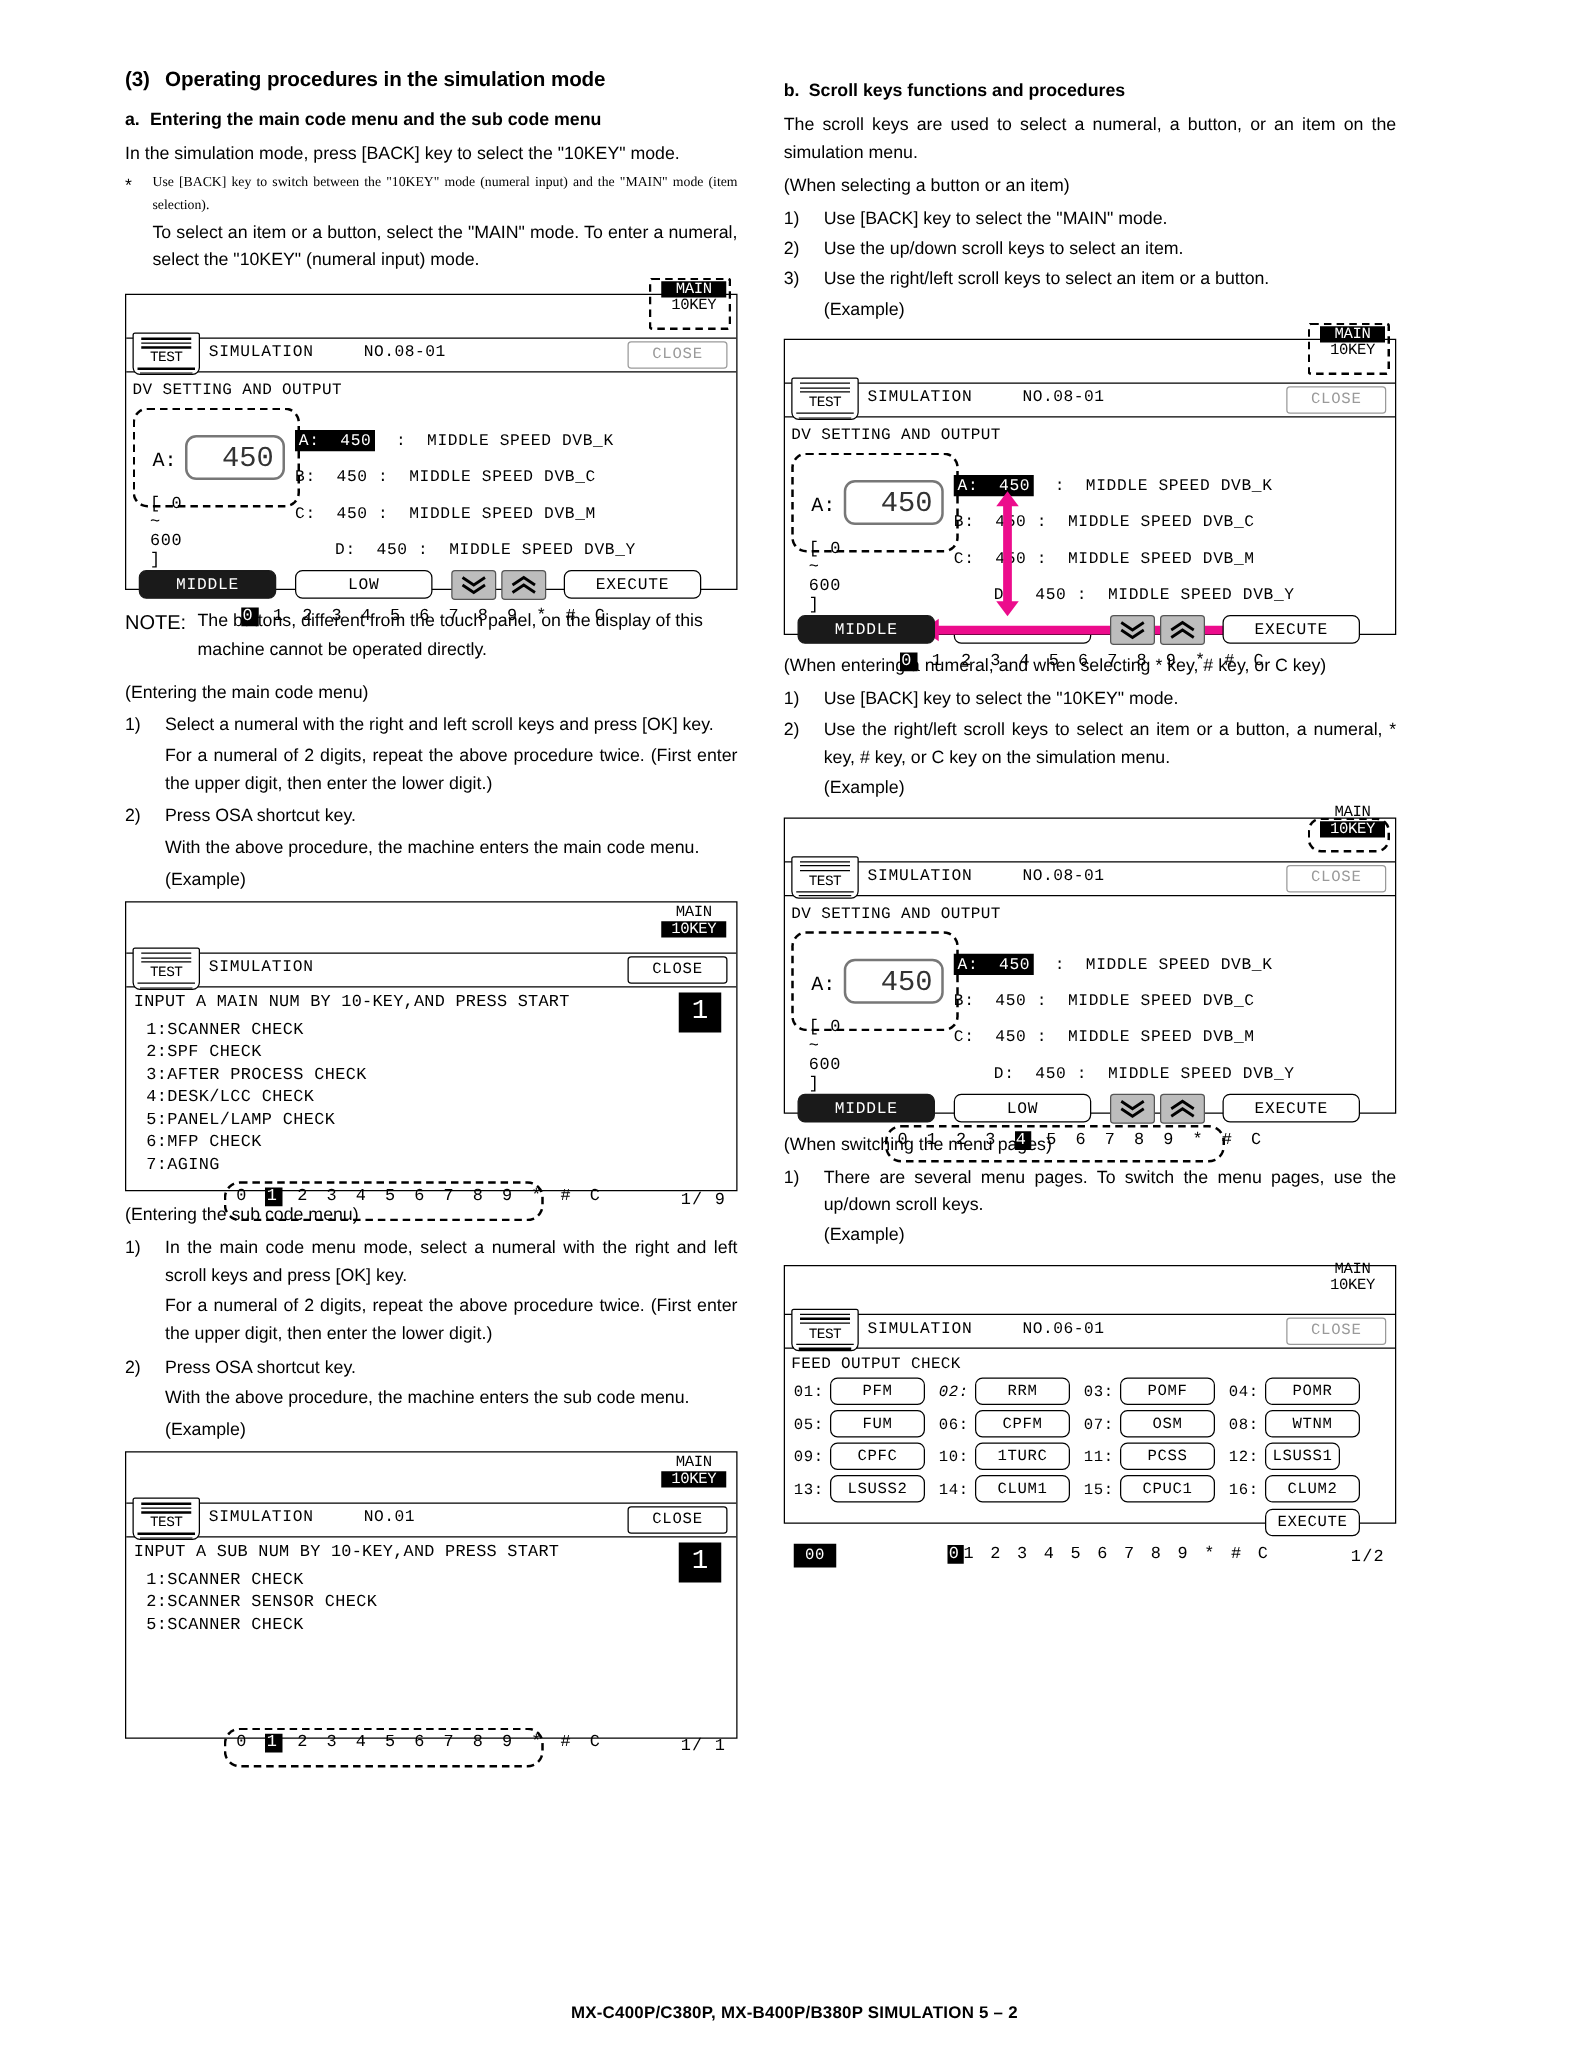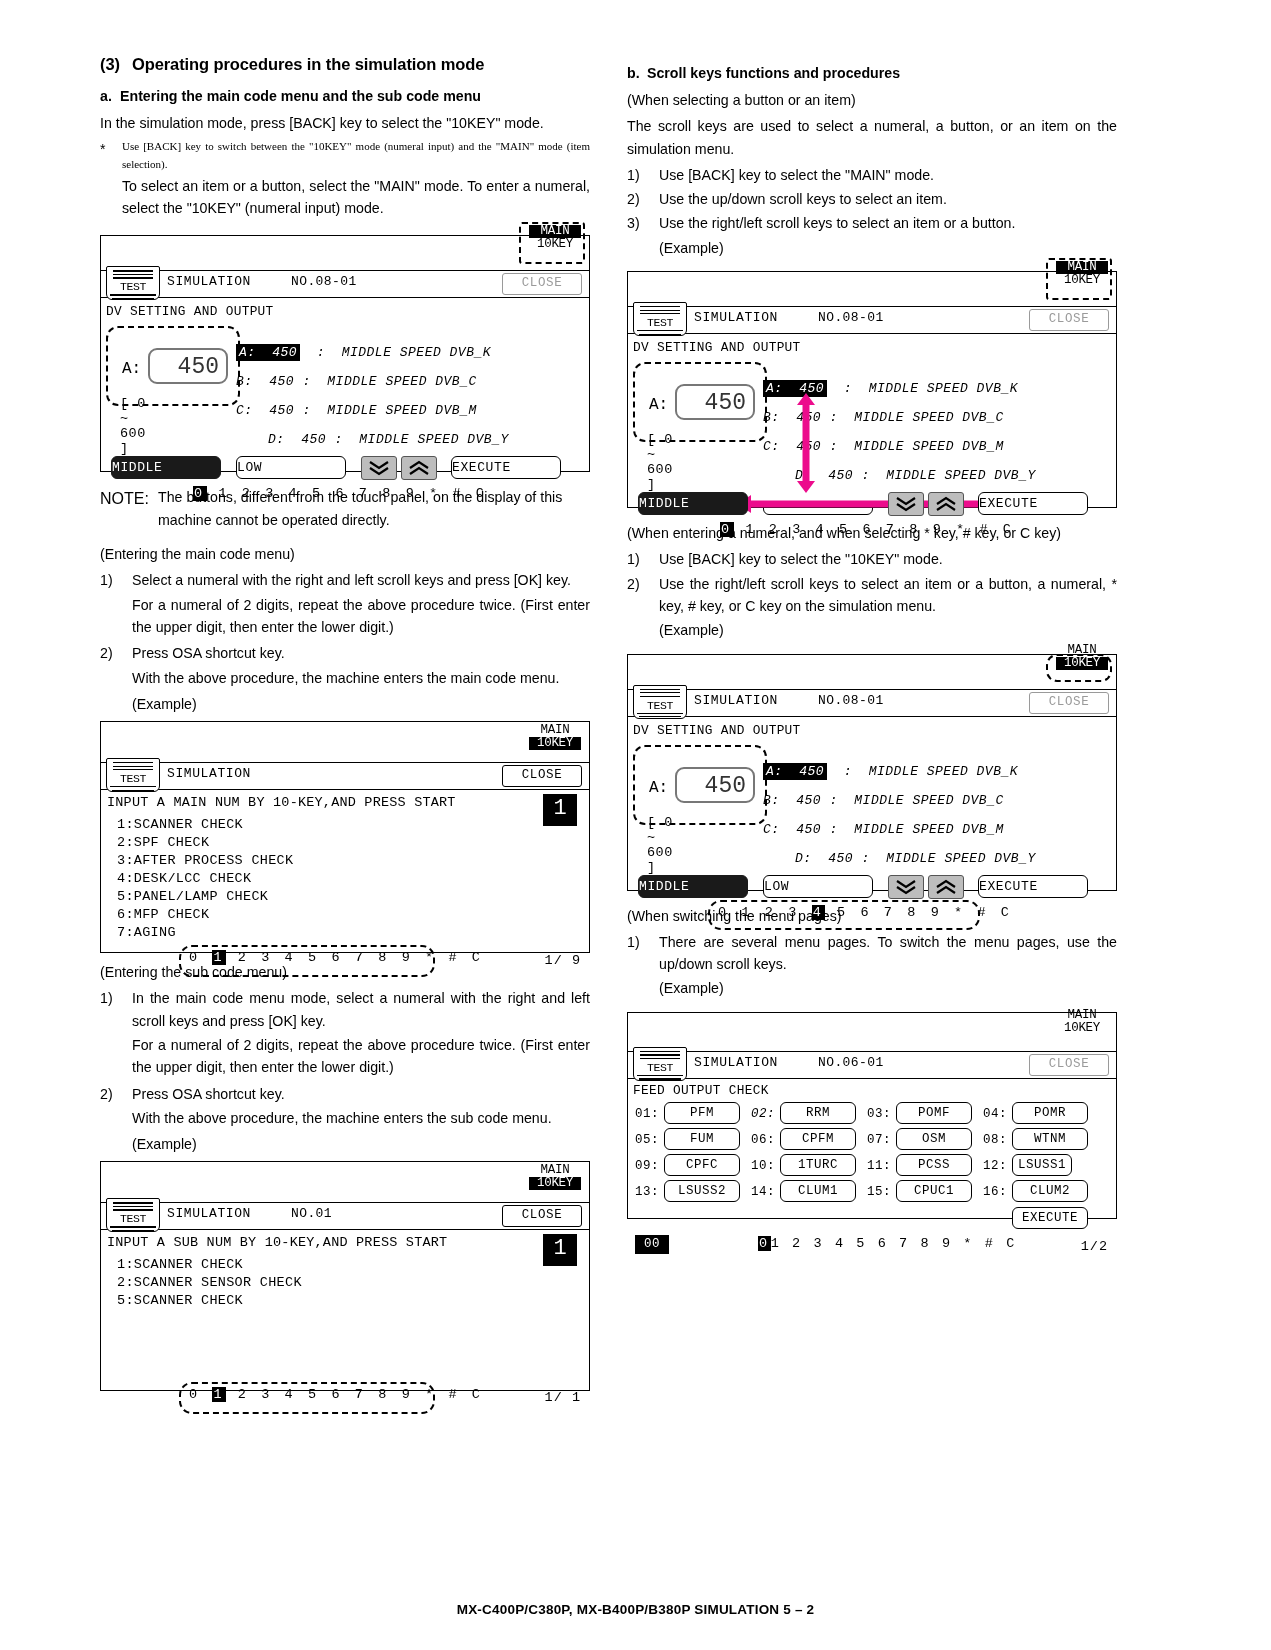--- a/index.html
+++ b/index.html
@@ -107,26 +107,26 @@
 
   .valbox-wrap { position:absolute; }
   .valbox-wrap .ab { position:absolute; font-size:16px; }
   .valbox {
     position:absolute; border:2.2px solid #777; border-radius:9px;
     background:#fff; text-align:right; box-sizing:border-box;
     font-size:23px; color:#333; padding-right:7px;
   }
   .rangetxt { position:absolute; font-size:13.5px; letter-spacing:0.5px; }
 
-  .listrow { position:absolute; font-size:13px; letter-spacing:0.5px; white-space:nowrap;font-style:italic; }
+  .listrow { position:absolute; font-size:13px; letter-spacing:0.5px; white-space:nowrap; }
   .listrow .hl { background:#000; color:#fff; padding:1px 3px; }
 
   .btn {
     position:absolute; border:1.4px solid #000; border-radius:6px;
-    background:#fff; text-align:left; font-size:13px;
+    background:#fff; text-align:center; font-size:13px;
     box-sizing:border-box; letter-spacing:0.6px;
   }
   .btn.black { background:#1a1a1a; color:#fff; border-color:#1a1a1a; }
 
   .arrowbtn {
     position:absolute; width:36px; height:24px; background:#bdbdbd;
     border:1.3px solid #555; border-radius:3px; box-sizing:border-box;
   }
   .arrowbtn svg { display:block; }
 
@@ -373,22 +373,22 @@
     </div>
 
   </div>
 
   <div class="col col-right">
 
     <h3 class="sub" style="margin-top:10px;">
       <span class="lab">b.</span><span>Scroll keys functions and procedures</span>
     </h3>
 
+    <p class="body">The scroll keys are used to select a numeral, a button, or an item on the simulation menu.</p>
     <p class="body nj">(When selecting a button or an item)</p>
-    <p class="body">The scroll keys are used to select a numeral, a button, or an item on the simulation menu.</p>
 
     <div class="num-item">
       <div class="mk">1)</div>
       <div class="tx nj">Use [BACK] key to select the "MAIN" mode.</div>
     </div>
     <div class="num-item">
       <div class="mk">2)</div>
       <div class="tx nj">Use the up/down scroll keys to select an item.</div>
     </div>
     <div class="num-item">

